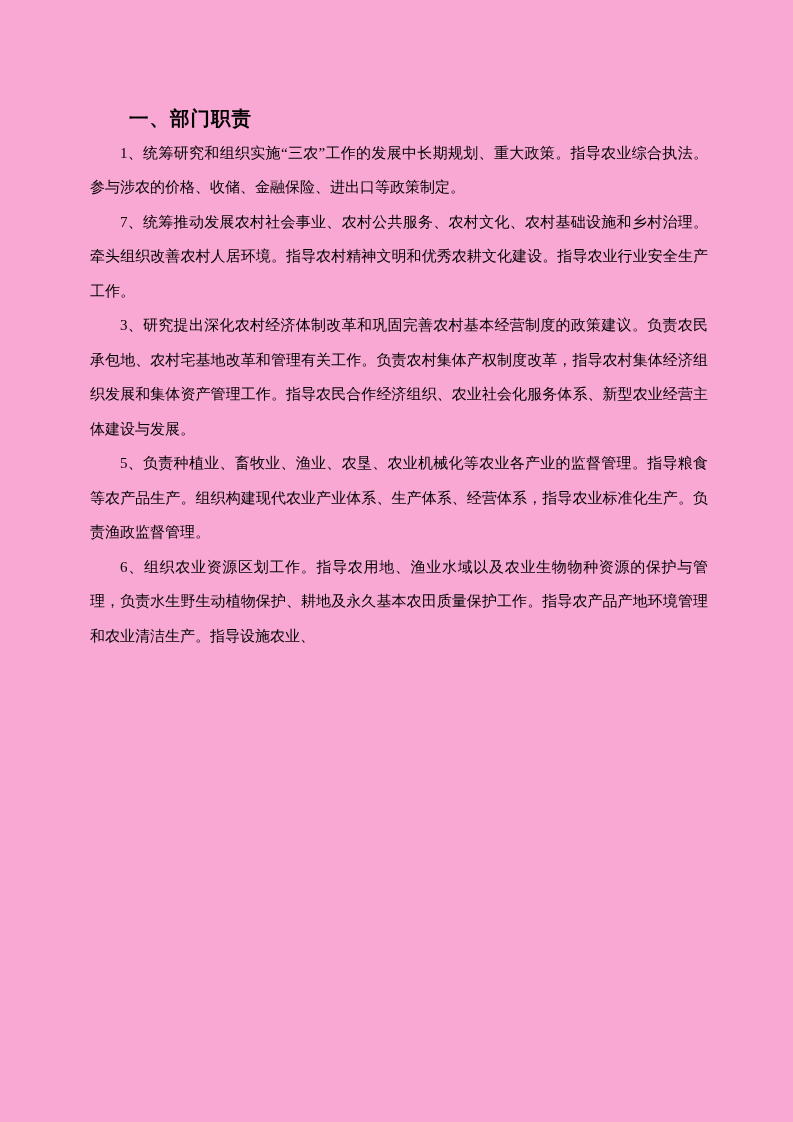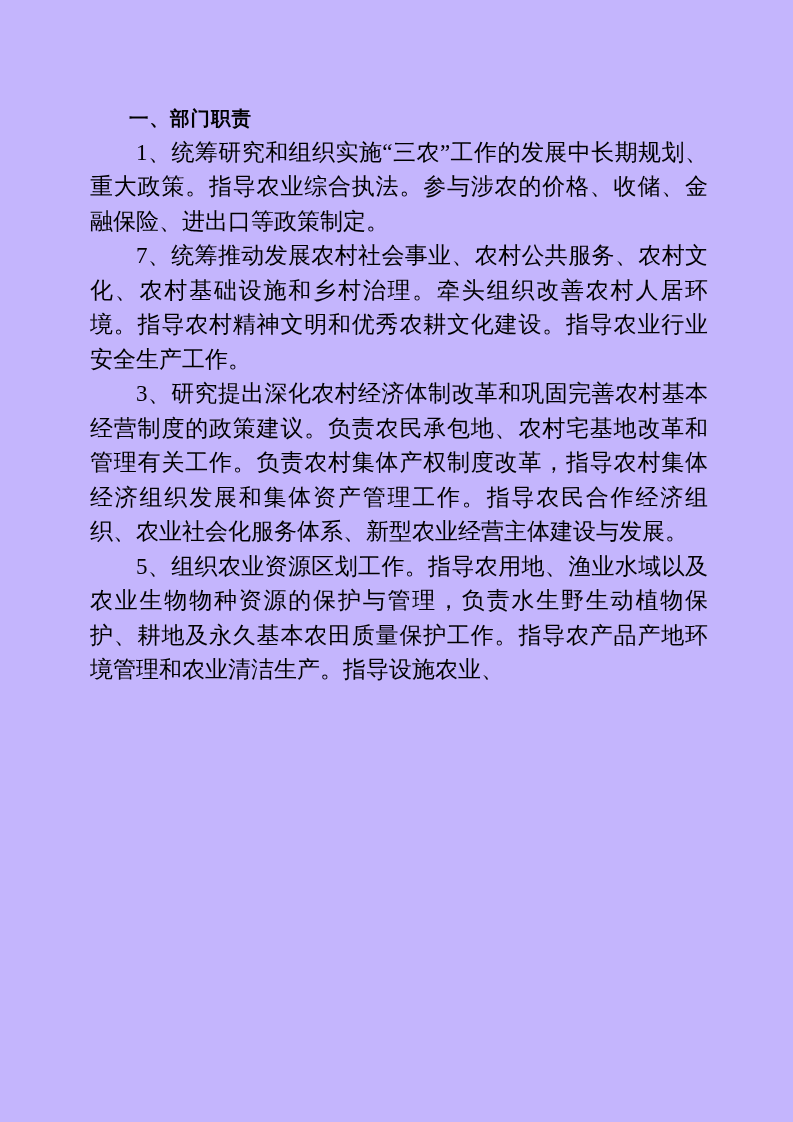--- a/index.html
+++ b/index.html
@@ -5,21 +5,21 @@
   html, body {
     margin: 0;
     padding: 0;
     background: #e8e8e8;
   }
   .page {
     position: relative;
     width: 793px;
     height: 1122px;
     margin: 0 auto;
-    background: #c4b5fd;
+    background: #f9a8d4;
     overflow: hidden;
     color: #000000;
   }
   .content {
     position: absolute;
     left: 90px;
     top: 101px;
     width: 618px;
   }
   .heading {
@@ -27,30 +27,31 @@
     font-family: "Liberation Sans", "DejaVu Sans", sans-serif;
     font-weight: bold;
     font-size: 19.5px;
     line-height: 34.5px;
     text-indent: 2em;
     letter-spacing: 1px;
   }
   .para {
     margin: 0;
     font-family: "Liberation Serif", "DejaVu Serif", serif;
-    font-size: 23px;
+    font-size: 15px;
     line-height: 34.5px;
     text-indent: 2em;
     text-align: justify;
   }
 </style>
 </head>
 <body>
 
 <div class="page">
   <div class="content">
     <h1 class="heading">一、部门职责</h1>
     <p class="para">1、统筹研究和组织实施“三农”工作的发展中长期规划、重大政策。指导农业综合执法。参与涉农的价格、收储、金融保险、进出口等政策制定。</p>
     <p class="para">7、统筹推动发展农村社会事业、农村公共服务、农村文化、农村基础设施和乡村治理。牵头组织改善农村人居环境。指导农村精神文明和优秀农耕文化建设。指导农业行业安全生产工作。</p>
     <p class="para">3、研究提出深化农村经济体制改革和巩固完善农村基本经营制度的政策建议。负责农民承包地、农村宅基地改革和管理有关工作。负责农村集体产权制度改革，指导农村集体经济组织发展和集体资产管理工作。指导农民合作经济组织、农业社会化服务体系、新型农业经营主体建设与发展。</p>
-    <p class="para">5、组织农业资源区划工作。指导农用地、渔业水域以及农业生物物种资源的保护与管理，负责水生野生动植物保护、耕地及永久基本农田质量保护工作。指导农产品产地环境管理和农业清洁生产。指导设施农业、</p>
+    <p class="para">5、负责种植业、畜牧业、渔业、农垦、农业机械化等农业各产业的监督管理。指导粮食等农产品生产。组织构建现代农业产业体系、生产体系、经营体系，指导农业标准化生产。负责渔政监督管理。</p>
+    <p class="para">6、组织农业资源区划工作。指导农用地、渔业水域以及农业生物物种资源的保护与管理，负责水生野生动植物保护、耕地及永久基本农田质量保护工作。指导农产品产地环境管理和农业清洁生产。指导设施农业、</p>
   </div>
 </div>
 
 </body></html>

